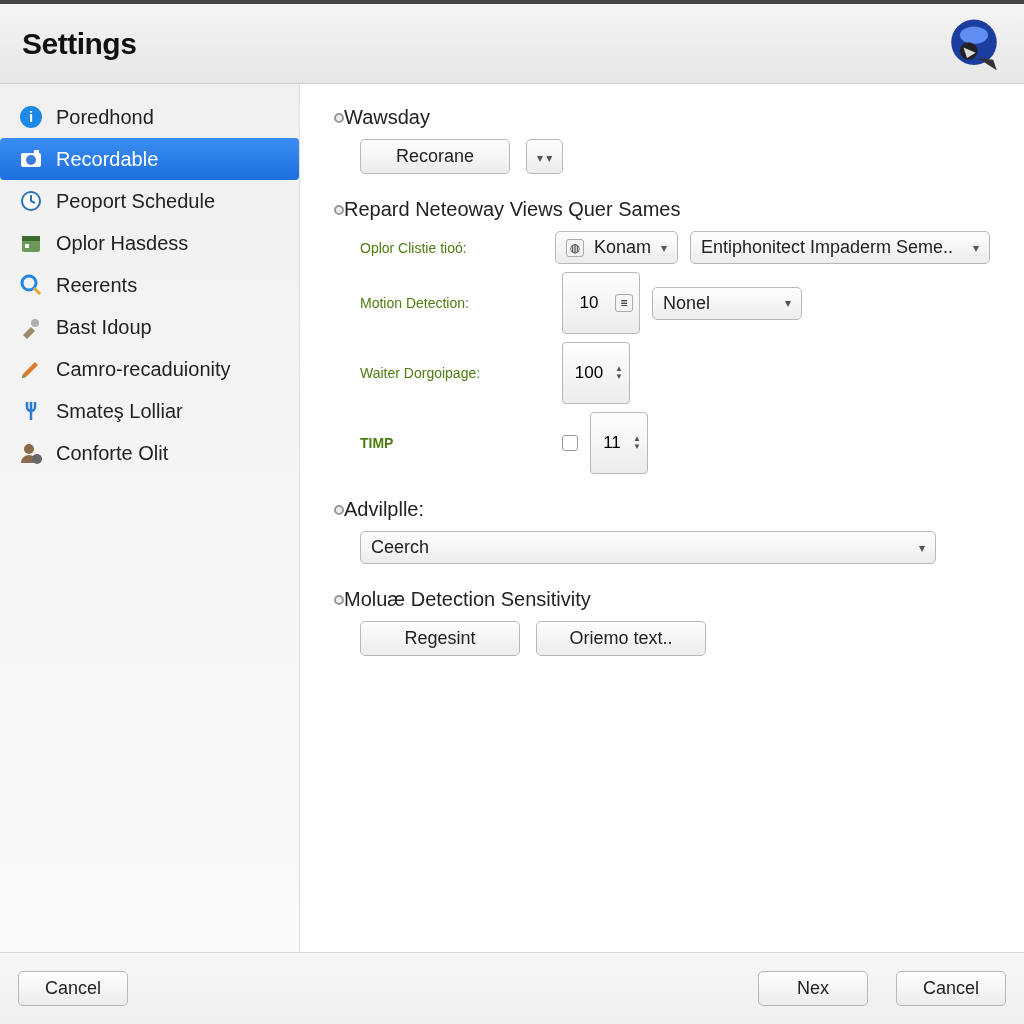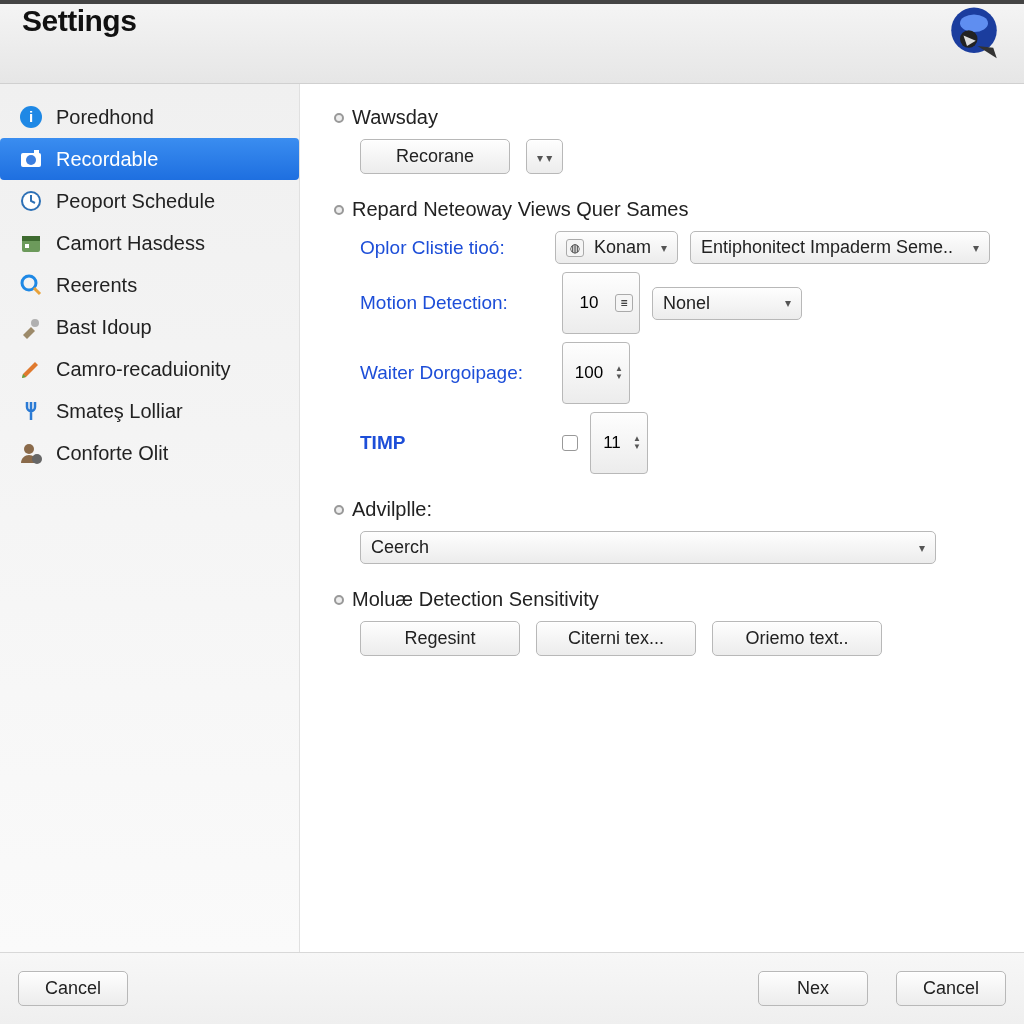--- a/index.html
+++ b/index.html
@@ -3,21 +3,21 @@
 <meta charset="utf-8">
 <style>
   * { box-sizing: border-box; margin: 0; padding: 0; }
   html, body { width: 1024px; height: 1024px; overflow: hidden; font-family: "Segoe UI", Tahoma, Arial, sans-serif; background: #fff; }
   .window {
     width: 1024px; height: 1024px; display: flex; flex-direction: column;
     background: #fff; border-top: 4px solid #444;
   }
   .titlebar {
     height: 80px; background: linear-gradient(#f4f4f4, #e6e6e6);
-    display: flex; justify-content: space-between;
+    display: flex; align-items: center; justify-content: space-between;
     padding: 0 22px; border-bottom: 1px solid #d0d0d0;
   }
   .titlebar h1 { font-size: 30px; font-weight: 700; color: #111; letter-spacing: -0.5px; }
   .titlebar .logo { width: 56px; height: 56px; }
   .body {
     flex: 1; display: flex; min-height: 0;
   }
   .sidebar {
     width: 300px; background: linear-gradient(#f0f0f0, #fafafa);
     border-right: 1px solid #e0e0e0; padding-top: 12px;
@@ -28,27 +28,27 @@
   }
   .sidebar-item.selected {
     background: linear-gradient(#3a8df0, #1e6fe0); color: #fff;
     border-radius: 4px; margin: 0 0;
   }
   .sidebar-item .icon { width: 26px; height: 26px; display: inline-flex; align-items: center; justify-content: center; }
   .main {
     flex: 1; padding: 22px 34px 10px 34px; overflow: auto; background: #fff;
   }
   .section { margin-bottom: 24px; }
-  .section-header { display: flex; align-items: center; gap: 8px; margin-bottom: 10px; }
+  .section-header { display: flex; align-items: center; gap: 0; margin-bottom: 10px; }
   .section-header .bullet {
     width: 10px; height: 10px; border-radius: 50%; border: 2px solid #999; background: #eee;
   }
   .section-header .label { font-size: 20px; color: #222; font-weight: 500; }
   .row { display: flex; align-items: center; gap: 12px; margin: 8px 0 8px 26px; }
-  .row .rlabel { font-size: 19px; color: #1d4ed8; width: 190px; }
+  .row .rlabel { font-size: 14px; color: #4d7c0f; width: 190px; }
   .row .rlabel.bold { font-weight: 700; }
   .btn {
     background: linear-gradient(#fefefe, #ececec);
     border: 1px solid #b8b8b8; border-radius: 5px; padding: 6px 22px;
     font-size: 18px; color: #222; cursor: pointer;
     box-shadow: 0 1px 0 #fff inset;
   }
   .btn.small { padding: 6px 10px; }
   .btn-row { display: flex; gap: 16px; margin-left: 26px; flex-wrap: wrap; }
   .select {
@@ -129,21 +129,21 @@
       </div>
 
       <div class="sidebar-item">
         <span class="icon">
           <svg viewBox="0 0 24 24" width="24" height="24">
               <rect x="3" y="5" width="18" height="16" rx="2" fill="#6c9a5b"></rect>
               <rect x="3" y="5" width="18" height="5" fill="#3e6b30"></rect>
               <rect x="6" y="13" width="4" height="4" fill="#fff"></rect>
             </svg>
         </span>
-        <span>Camort Hasdess</span>
+        <span>Oplor Hasdess</span>
       </div>
 
       <div class="sidebar-item">
         <span class="icon">
           <svg viewBox="0 0 24 24" width="24" height="24">
               <circle cx="10" cy="10" r="7" fill="none" stroke="#1e88e5" stroke-width="3"></circle>
               <path d="M15 15l6 6" stroke="#e8a23a" stroke-width="3"></path>
             </svg>
         </span>
         <span>Reerents</span>
@@ -264,21 +264,20 @@
         </div>
       </div>
 
       <div class="section">
         <div class="section-header">
           <span class="bullet"></span>
           <span class="label">Moluæ Detection Sensitivity</span>
         </div>
         <div class="btn-row">
           <button class="btn" style="min-width:160px">Regesint</button>
-          <button class="btn" style="min-width:160px">Citerni tex...</button>
           <button class="btn" style="min-width:170px">Oriemo text..</button>
         </div>
       </div>
 
     </div>
   </div>
 
   <div class="footer">
     <button class="btn">Cancel</button>
     <div class="right">

